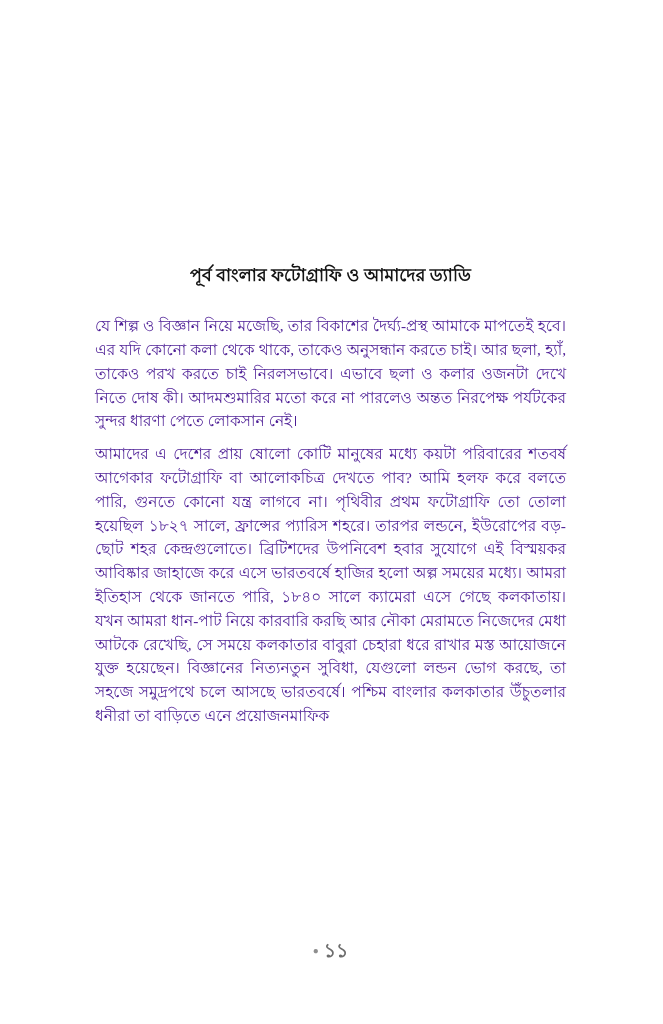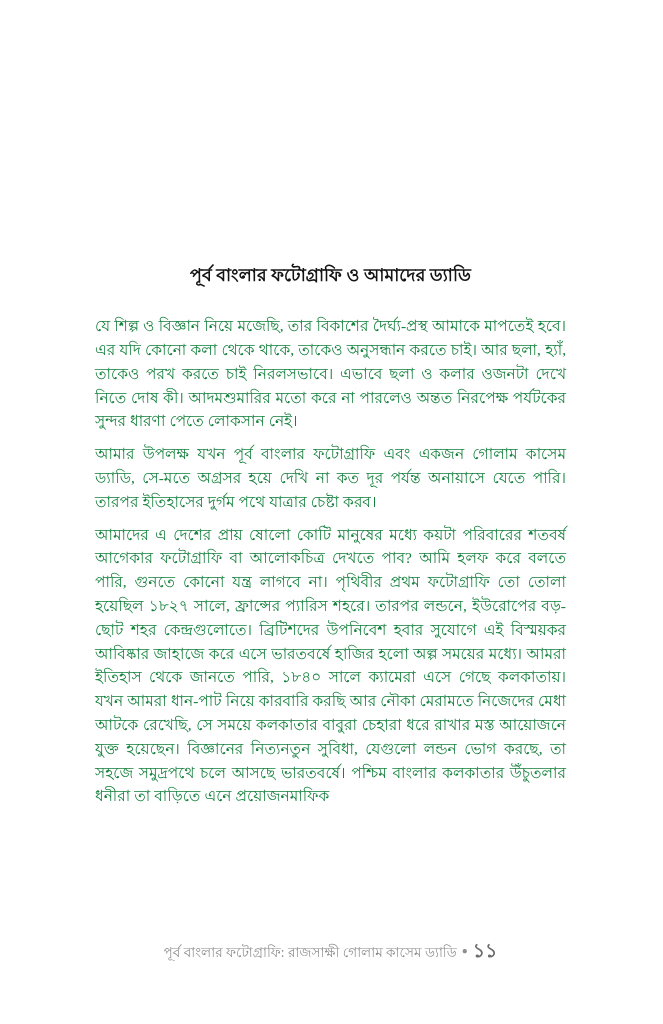--- a/index.html
+++ b/index.html
@@ -35,21 +35,21 @@
     text-align: center;
     color: #141414;
     line-height: 1.5;
     margin: 0 0 26px 0;
     letter-spacing: 0.1px;
   }
 
   .para {
     font-size: 15.4px;
     line-height: 23.8px;
-    color: #15803d;
+    color: #4c1d95;
     text-align: justify;
     text-justify: inter-word;
     margin: 0 0 9px 0;
     word-spacing: 0.2px;
   }
 
   .para:last-of-type {
     margin-bottom: 8px;
   }
 
@@ -89,25 +89,23 @@
 <body>
 
 <div class="page">
 
   <div class="text-block">
 
     <h1 class="chapter-title">পূর্ব বাংলার ফটোগ্রাফি ও আমাদের ড্যাডি</h1>
 
     <p class="para">যে শিল্প ও বিজ্ঞান নিয়ে মজেছি, তার বিকাশের দৈর্ঘ্য-প্রস্থ আমাকে মাপতেই হবে। এর যদি কোনো কলা থেকে থাকে, তাকেও অনুসন্ধান করতে চাই। আর ছলা, হ্যাঁ, তাকেও পরখ করতে চাই নিরলসভাবে। এভাবে ছলা ও কলার ওজনটা দেখে নিতে দোষ কী। আদমশুমারির মতো করে না পারলেও অন্তত নিরপেক্ষ পর্যটকের সুন্দর ধারণা পেতে লোকসান নেই।</p>
 
-    <p class="para">আমার উপলক্ষ যখন পূর্ব বাংলার ফটোগ্রাফি এবং একজন গোলাম কাসেম ড্যাডি, সে-মতে অগ্রসর হয়ে দেখি না কত দূর পর্যন্ত অনায়াসে যেতে পারি। তারপর ইতিহাসের দুর্গম পথে যাত্রার চেষ্টা করব।</p>
 
     <p class="para">আমাদের এ দেশের প্রায় ষোলো কোটি মানুষের মধ্যে কয়টা পরিবারের শতবর্ষ আগেকার ফটোগ্রাফি বা আলোকচিত্র দেখতে পাব? আমি হলফ করে বলতে পারি, গুনতে কোনো যন্ত্র লাগবে না। পৃথিবীর প্রথম ফটোগ্রাফি তো তোলা হয়েছিল ১৮২৭ সালে, ফ্রান্সের প্যারিস শহরে। তারপর লন্ডনে, ইউরোপের বড়-ছোট শহর কেন্দ্রগুলোতে। ব্রিটিশদের উপনিবেশ হবার সুযোগে এই বিস্ময়কর আবিষ্কার জাহাজে করে এসে ভারতবর্ষে হাজির হলো অল্প সময়ের মধ্যে। আমরা ইতিহাস থেকে জানতে পারি, ১৮৪০ সালে ক্যামেরা এসে গেছে কলকাতায়। যখন আমরা ধান-পাট নিয়ে কারবারি করছি আর নৌকা মেরামতে নিজেদের মেধা আটকে রেখেছি, সে সময়ে কলকাতার বাবুরা চেহারা ধরে রাখার মস্ত আয়োজনে যুক্ত হয়েছেন। বিজ্ঞানের নিত্যনতুন সুবিধা, যেগুলো লন্ডন ভোগ করছে, তা সহজে সমুদ্রপথে চলে আসছে ভারতবর্ষে। পশ্চিম বাংলার কলকাতার উঁচুতলার ধনীরা তা বাড়িতে এনে প্রয়োজনমাফিক</p>
 
   </div>
 
   <div class="footer">
-    <span class="footer-running-head">পূর্ব বাংলার ফটোগ্রাফি: রাজসাক্ষী গোলাম কাসেম ড্যাডি</span>
     <span class="footer-dot">●</span>
     <span class="footer-page-number">১১</span>
   </div>
 
 </div>
 
 </body></html>

